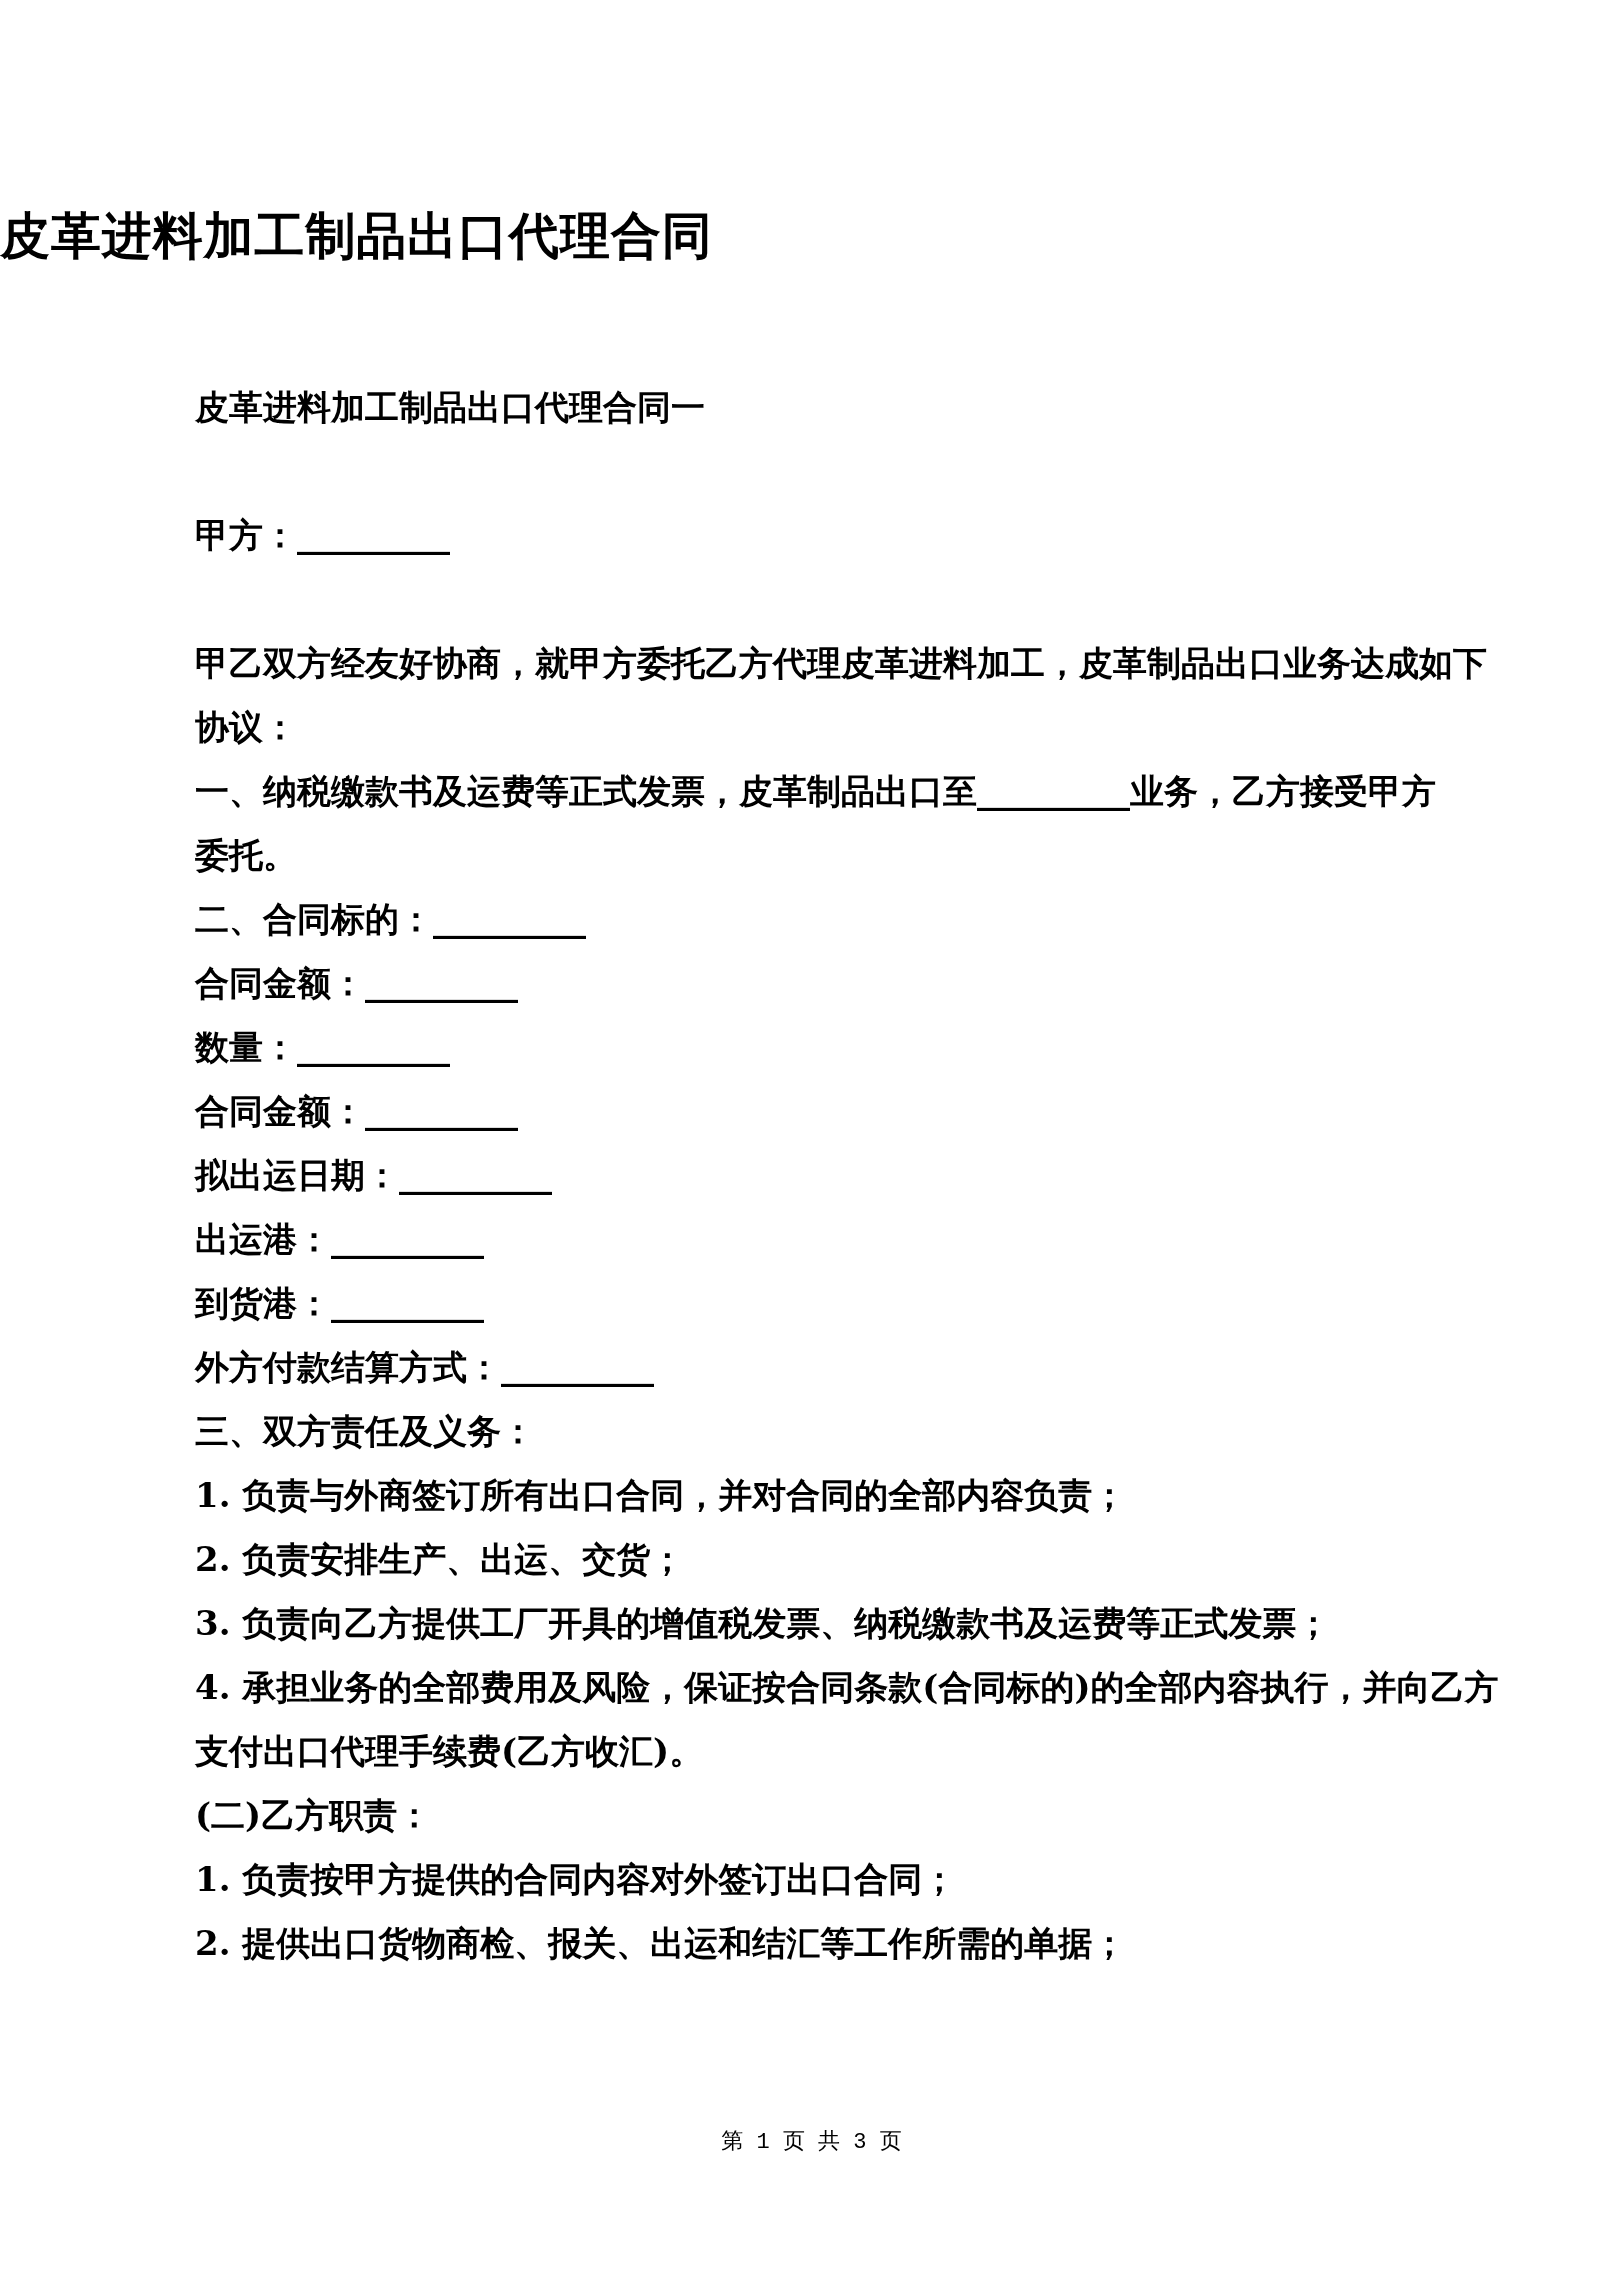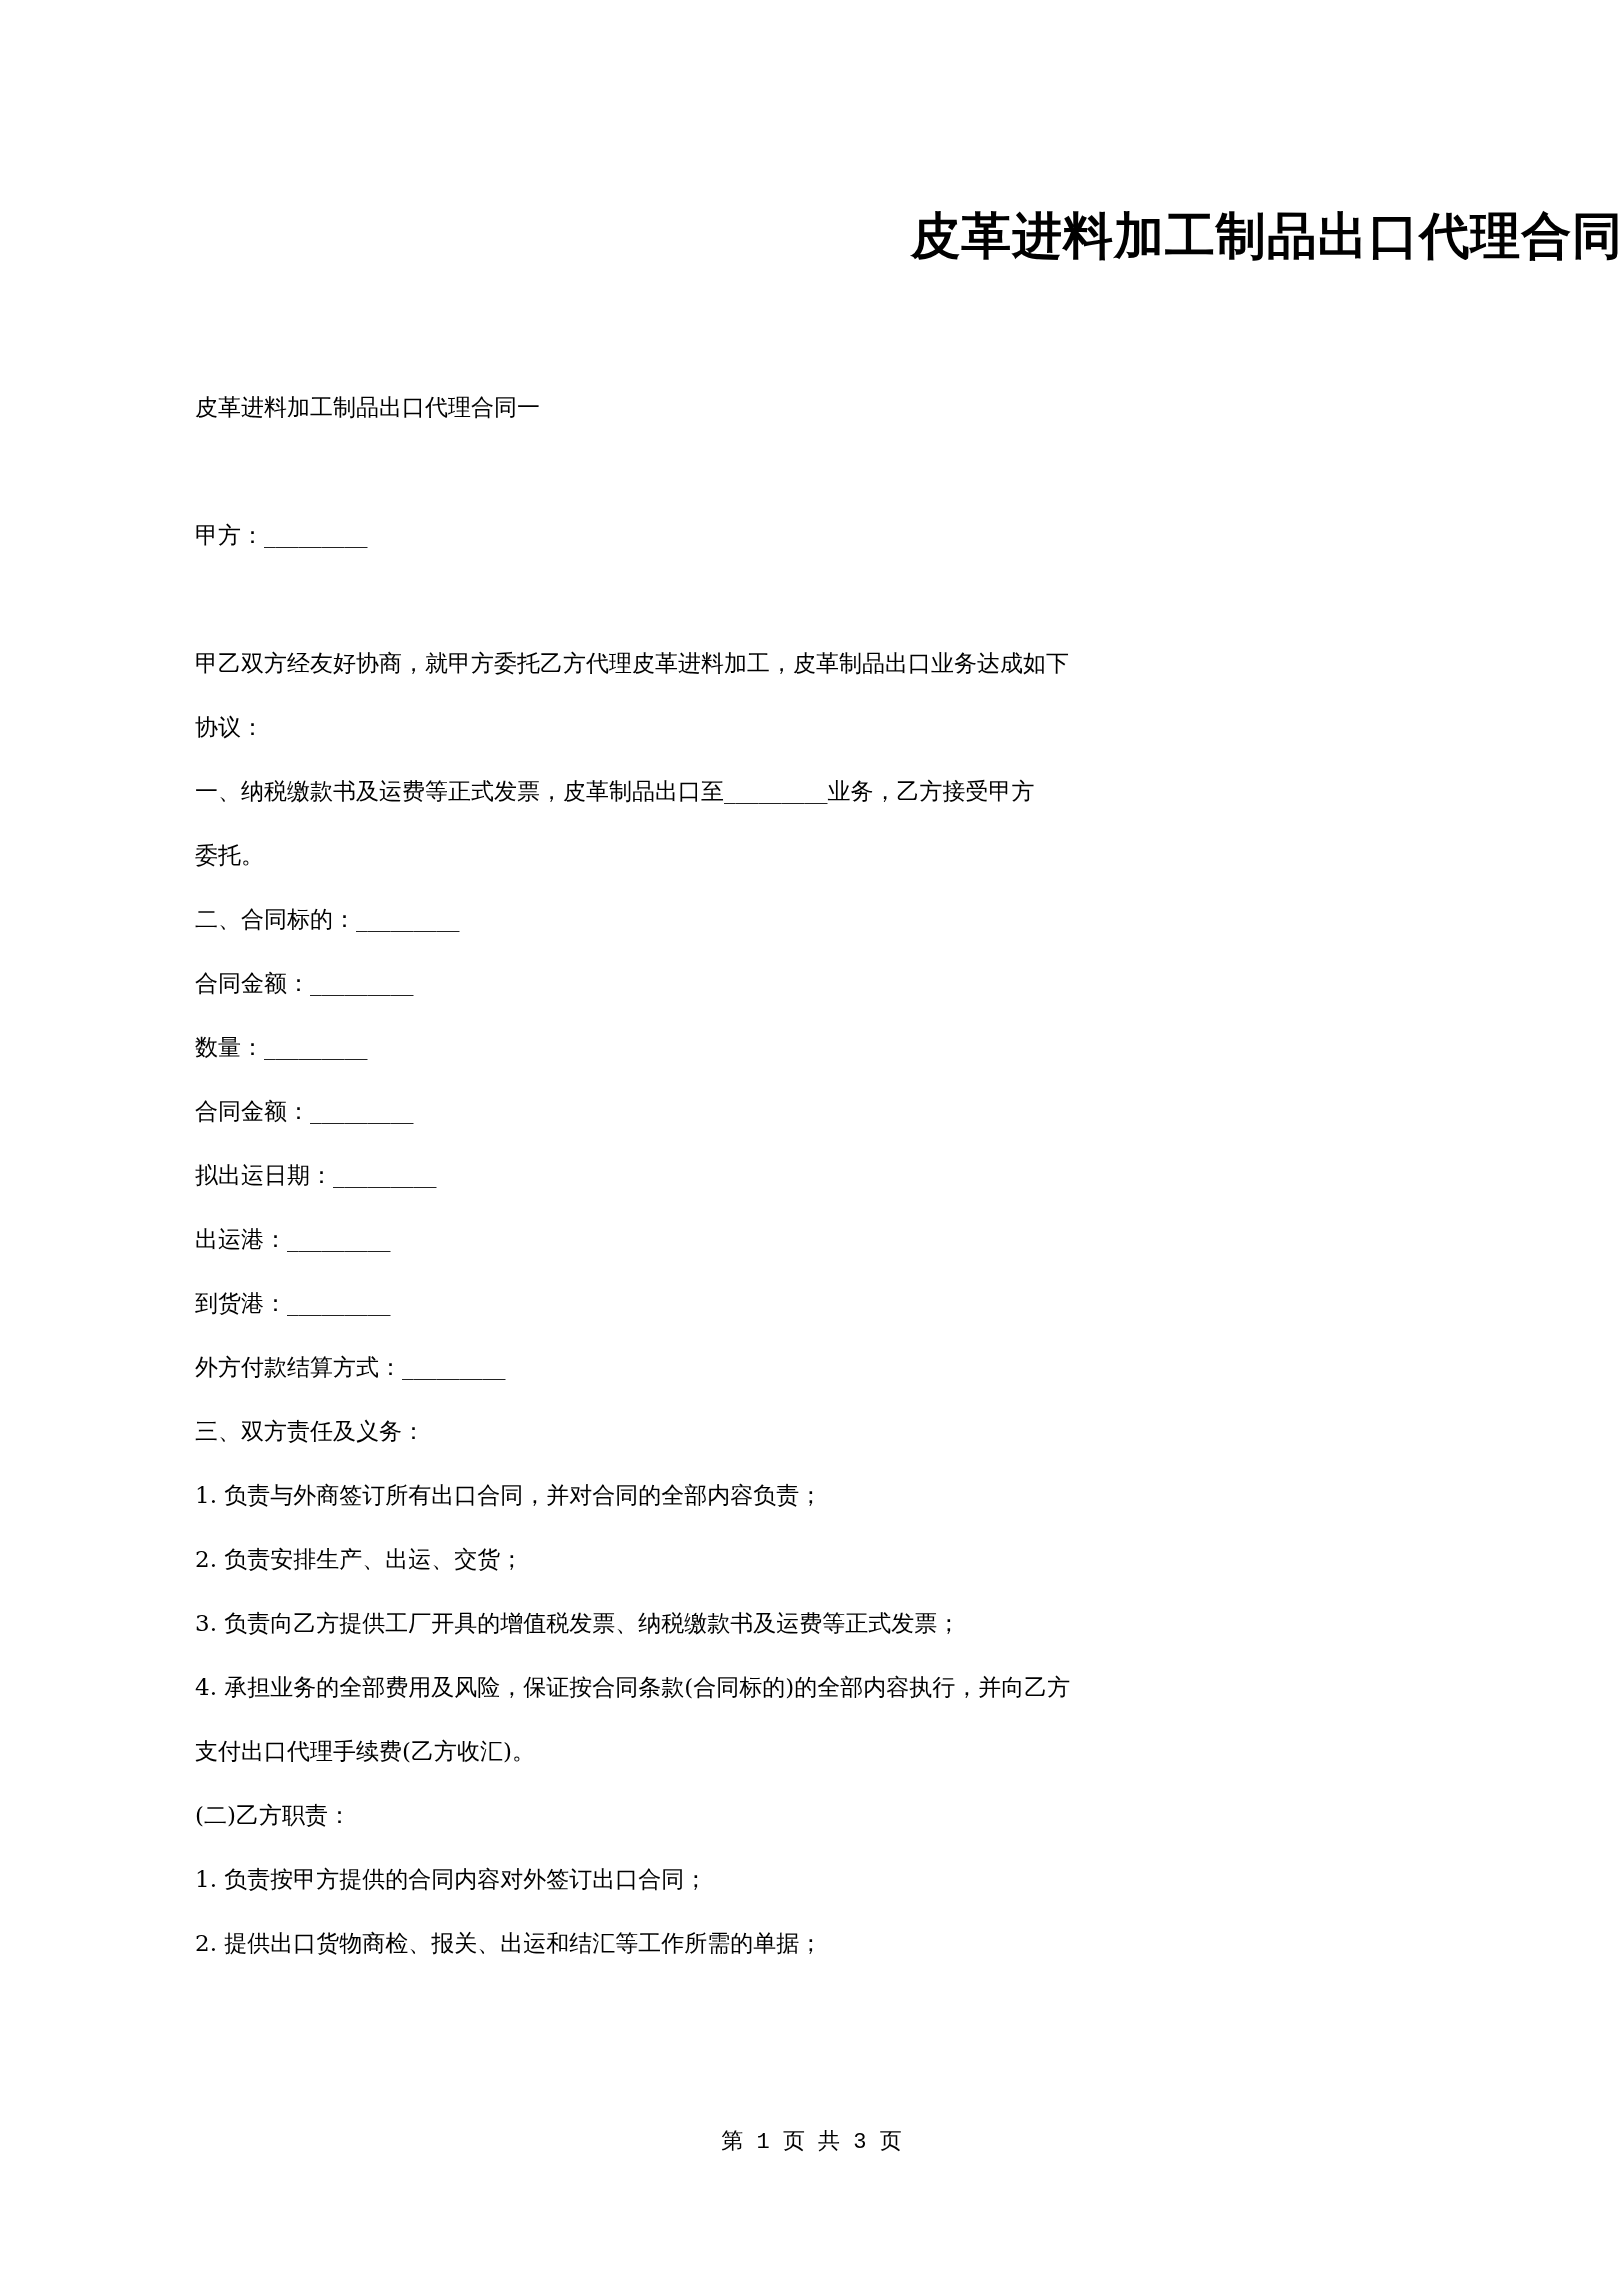--- a/index.html
+++ b/index.html
@@ -16,32 +16,33 @@
     font-family: "DejaVu Serif", "Liberation Serif", serif;
     overflow: hidden;
   }
   .doc-title {
     position: absolute;
     top: 195px;
     left: 0;
     right: 0;
     height: 82px;
     line-height: 82px;
-    text-align: right;
+    text-align: left;
     font-size: 50px;
     font-weight: bold;
     letter-spacing: 0.9px;
     white-space: pre;
   }
   .doc-body {
     position: absolute;
     top: 375px;
     left: 195px;
     width: 1236px;
-    font-size: 23px;
+    font-size: 34px;
+    font-weight: bold;
   }
   .doc-line {
     height: 64px;
     line-height: 64px;
     white-space: pre;
     overflow: visible;
   }
   .doc-footer {
     position: absolute;
     top: 2120px;

